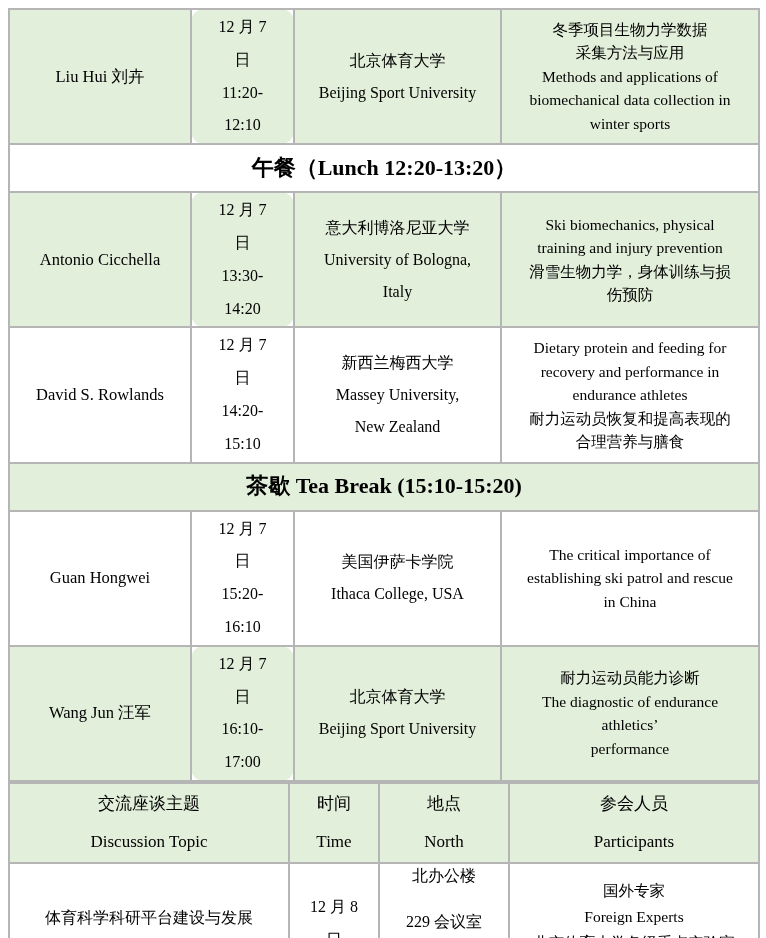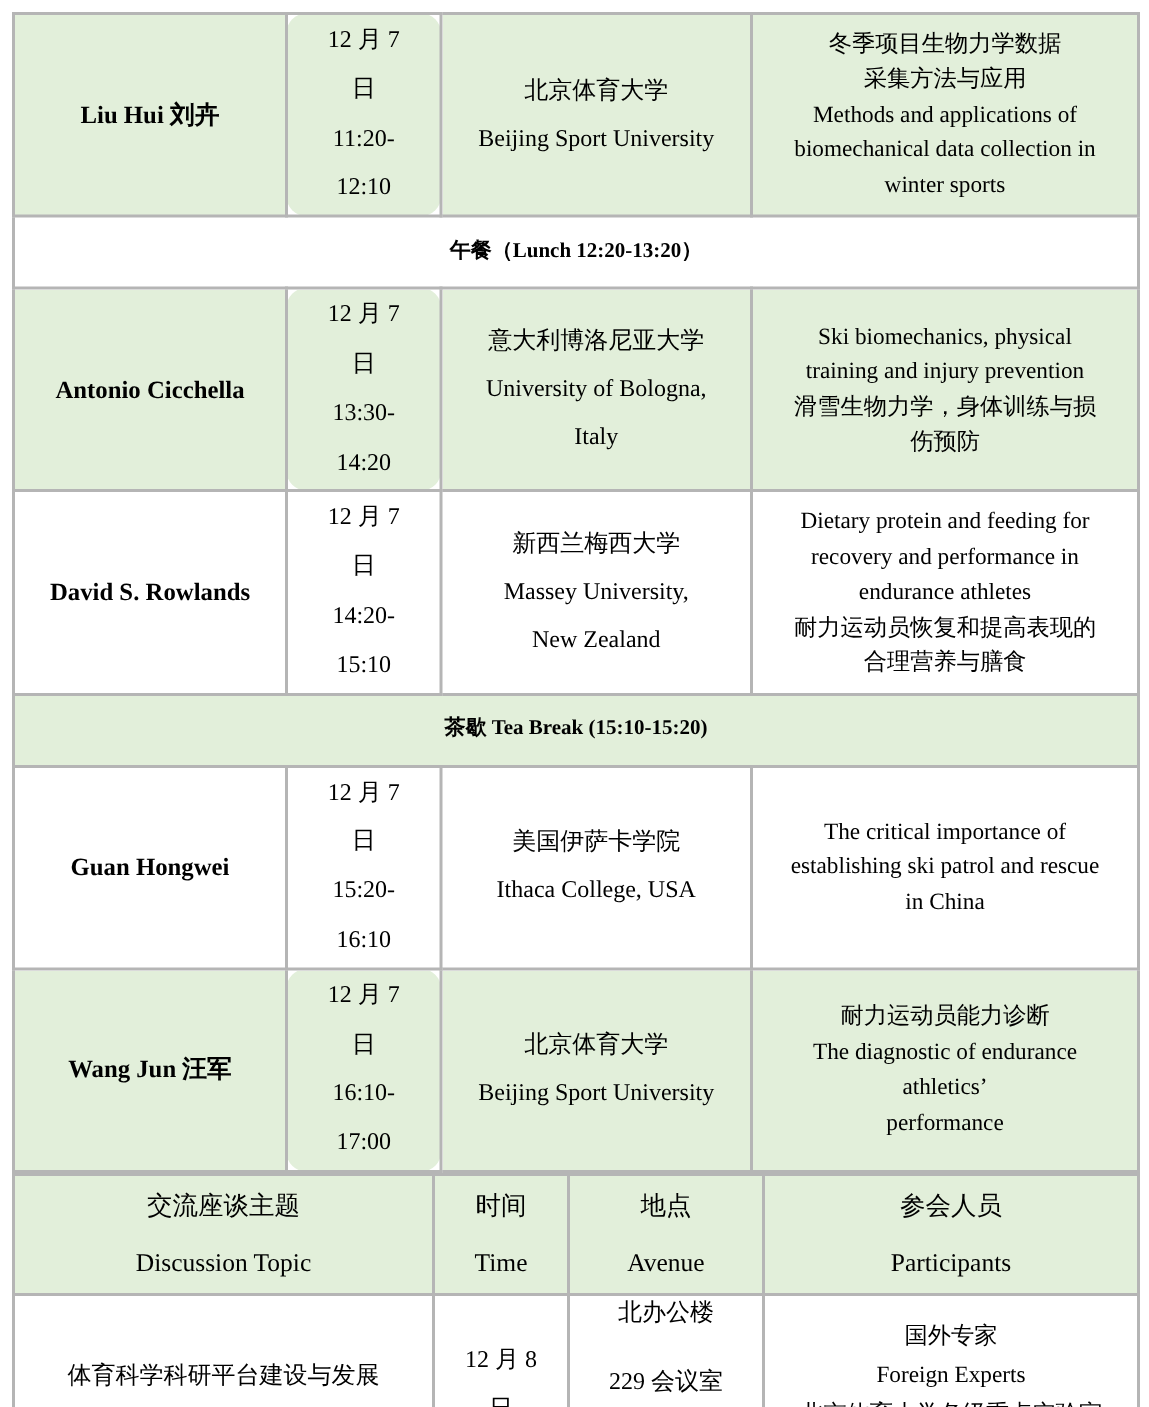--- a/index.html
+++ b/index.html
@@ -28,25 +28,25 @@
     white-space: pre-line;
     padding: 1px 20px;
     box-sizing: border-box;
     font-size: 16px;
     overflow: hidden;
   }
   .green { background: #e2efda; }
   .white { background: #ffffff; }
   .grayrow { background: #f3f3f3; }
 
-  .speaker { font-weight: bold; font-size: 16.5px; }
+  .speaker { font-weight: normal; font-size: 16.5px; }
   .dt      { line-height: 2.05; border-radius: 13px; }
   .aff     { line-height: 2.0; }
   .topic   { line-height: 1.52; font-size: 15.5px; }
-  .break   { font-weight: bold; font-size: 14px; line-height: 1.3; }
+  .break   { font-weight: bold; font-size: 22px; line-height: 1.3; }
   .hdr     { font-weight: normal; font-size: 17px; line-height: 2.25; }
   .dtopic  { line-height: 1.6; margin-left: 36px; }
   .avenue  { line-height: 1.42; }
   .parts   { line-height: 1.68; font-size: 15.5px; }
 
   tr.r-session1 { height: 122px; }
   tr.r-lunch    { height: 48px; }
   tr.r-session2 { height: 103px; }
   tr.r-session3 { height: 113px; }
   tr.r-tea      { height: 48px; }
@@ -143,21 +143,21 @@
         <col style="width:130px">
         <col style="width:250px">
     </colgroup>
     <tbody>
       <tr class="r-header">
         <td class="green hdr">交流座谈主题
 Discussion Topic</td>
         <td class="green hdr">时间
 Time</td>
         <td class="green hdr">地点
-Avenue</td>
+North</td>
         <td class="green hdr">参会人员
 Participants</td>
       </tr>
       <tr class="r-final">
         <td class="white dtopic">体育科学科研平台建设与发展
 
 Construction and Development of
 Sports Science Research Platform</td>
         <td class="white dt">12 月 8 日
 9:00-11:30</td>

